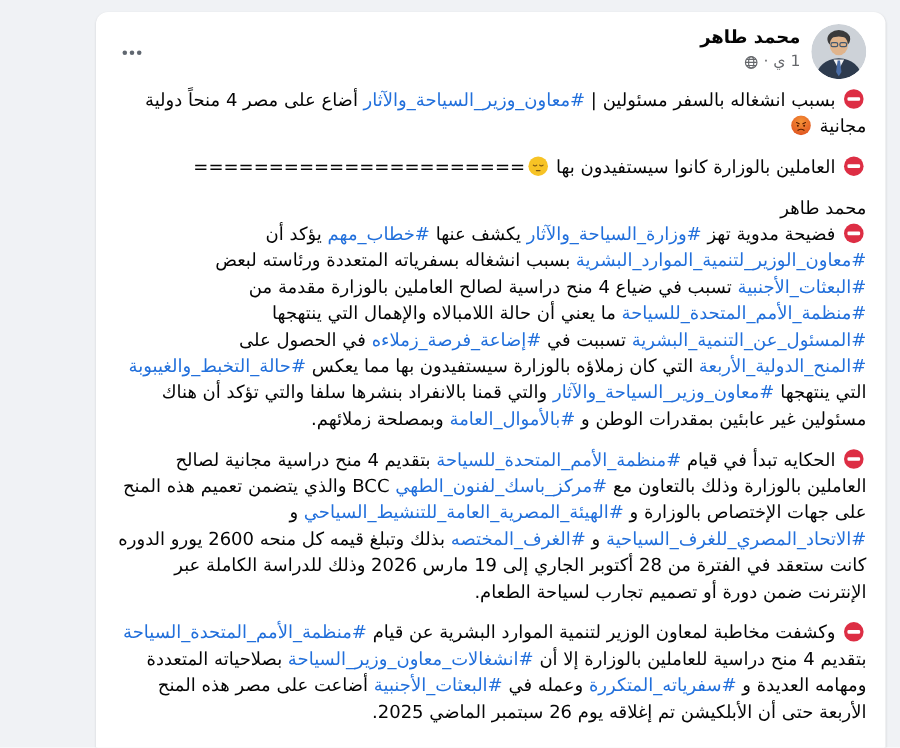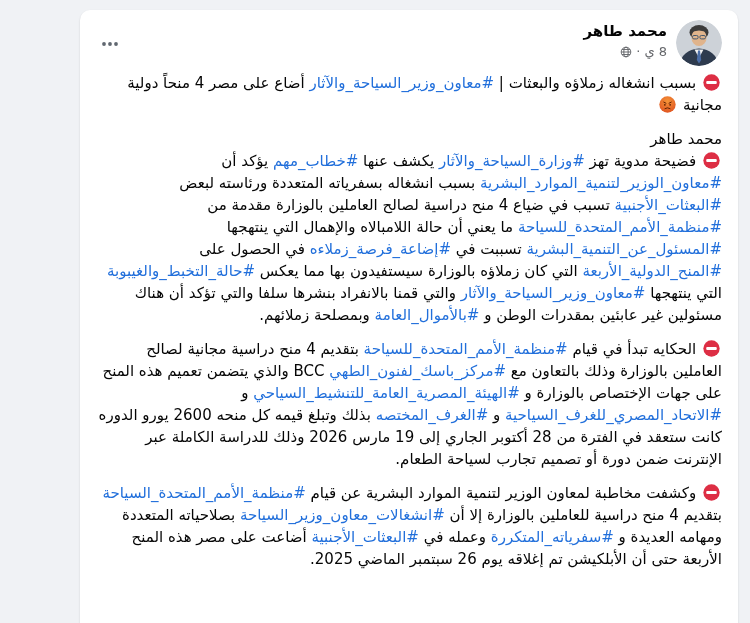--- a/index.html
+++ b/index.html
@@ -74,21 +74,21 @@
           <path d="M3 46 Q6 29.5 23 28.5 Q40 29.5 43 46 Z" fill="#2e3b4e"></path>
           <path d="M18.5 29.5 L23 38 L27.5 29.5 Z" fill="#f2f2f2"></path>
           <path d="M22 30.5 L24 30.5 L25.2 40 L23 43.5 L20.8 40 Z" fill="#4a6da7"></path>
         </g>
       </svg>
     </div>
 
     <div class="head-text">
       <span class="author-name">محمد طاهر</span>
       <span class="meta-row">
-        <span>8 ي</span>
+        <span>1 ي</span>
         <span>·</span>
         <span style="display:inline-flex;">
           <svg viewBox="0 0 16 16" width="12" height="12" aria-hidden="true">
             <g fill="none" stroke="#65676b" stroke-width="1.3">
               <circle cx="8" cy="8" r="6.4"></circle>
               <ellipse cx="8" cy="8" rx="2.9" ry="6.4"></ellipse>
               <path d="M1.8 8h12.4M2.7 4.6h10.6M2.7 11.4h10.6"></path>
             </g>
           </svg>
         </span>
@@ -103,33 +103,41 @@
             <circle cx="16" cy="10" r="1.9"></circle>
         </svg>
       </span>
     </button>
   </div>
 
   <div class="post-body">
       <div class="para"><span class="emoji"><svg viewBox="0 0 20 20" width="17" height="17" aria-hidden="true">
             <circle cx="10" cy="10" r="9.6" fill="#dd2e44"></circle>
             <rect x="3.8" y="8.2" width="12.4" height="3.6" rx="1.2" fill="#fff"></rect>
-          </svg></span><span> بسبب انشغاله زملاؤه والبعثات | </span><a class="hashtag">#معاون_وزير_السياحة_والآثار</a><span> أضاع على مصر 4 منحاً دولية مجانية </span><span class="emoji"><svg viewBox="0 0 20 20" width="17" height="17" aria-hidden="true">
+          </svg></span><span> بسبب انشغاله بالسفر مسئولين | </span><a class="hashtag">#معاون_وزير_السياحة_والآثار</a><span> أضاع على مصر 4 منحاً دولية مجانية </span><span class="emoji"><svg viewBox="0 0 20 20" width="17" height="17" aria-hidden="true">
             <defs>
               <radialGradient id="agr" cx="50%" cy="30%" r="80%">
                 <stop offset="0%" stop-color="#f59337"></stop>
                 <stop offset="100%" stop-color="#dd4d1e"></stop>
               </radialGradient>
             </defs>
             <circle cx="10" cy="10" r="9.6" fill="url(#agr)"></circle>
             <path d="M5.6 7.2l2.6 1.3M14.4 7.2l-2.6 1.3" stroke="#5a1e02" stroke-width="1.1" stroke-linecap="round"></path>
             <circle cx="6.9" cy="10.4" r="1" fill="#5a1e02"></circle>
             <circle cx="13.1" cy="10.4" r="1" fill="#5a1e02"></circle>
             <path d="M7 14.8q3 -2 6 0" stroke="#5a1e02" stroke-width="1.1" fill="none" stroke-linecap="round"></path>
           </svg></span></div>
+      <div class="para"><span class="emoji"><svg viewBox="0 0 20 20" width="17" height="17" aria-hidden="true">
+            <circle cx="10" cy="10" r="9.6" fill="#dd2e44"></circle>
+            <rect x="3.8" y="8.2" width="12.4" height="3.6" rx="1.2" fill="#fff"></rect>
+          </svg></span><span> العاملين بالوزارة كانوا سيستفيدون بها </span><span class="emoji"><svg viewBox="0 0 20 20" width="17" height="17" aria-hidden="true">
+            <circle cx="10" cy="10" r="9.6" fill="#f7c325"></circle>
+            <path d="M5.2 9q1.7 1.5 3.4 0M11.4 9q1.7 1.5 3.4 0" stroke="#7a5413" stroke-width="1.1" fill="none" stroke-linecap="round"></path>
+            <path d="M8.2 14.3h3.6" stroke="#7a5413" stroke-width="1.1" stroke-linecap="round"></path>
+          </svg></span><span>======================</span></div>
       <div class="para tight"><span>محمد طاهر</span></div>
       <div class="para"><span class="emoji"><svg viewBox="0 0 20 20" width="17" height="17" aria-hidden="true">
             <circle cx="10" cy="10" r="9.6" fill="#dd2e44"></circle>
             <rect x="3.8" y="8.2" width="12.4" height="3.6" rx="1.2" fill="#fff"></rect>
           </svg></span><span> فضيحة مدوية تهز </span><a class="hashtag">#وزارة_السياحة_والآثار</a><span> يكشف عنها </span><a class="hashtag">#خطاب_مهم</a><span> يؤكد أن </span><a class="hashtag">#معاون_الوزير_لتنمية_الموارد_البشرية</a><span> بسبب انشغاله بسفرياته المتعددة ورئاسته لبعض </span><a class="hashtag">#البعثات_الأجنبية</a><span> تسبب في ضياع 4 منح دراسية لصالح العاملين بالوزارة مقدمة من </span><a class="hashtag">#منظمة_الأمم_المتحدة_للسياحة</a><span> ما يعني أن حالة اللامبالاه والإهمال التي ينتهجها </span><a class="hashtag">#المسئول_عن_التنمية_البشرية</a><span> تسببت في </span><a class="hashtag">#إضاعة_فرصة_زملاءه</a><span> في الحصول على </span><a class="hashtag">#المنح_الدولية_الأربعة</a><span> التي كان زملاؤه بالوزارة سيستفيدون بها مما يعكس </span><a class="hashtag">#حالة_التخبط_والغيبوبة</a><span> التي ينتهجها </span><a class="hashtag">#معاون_وزير_السياحة_والآثار</a><span> والتي قمنا بالانفراد بنشرها سلفا والتي تؤكد أن هناك مسئولين غير عابئين بمقدرات الوطن و </span><a class="hashtag">#بالأموال_العامة</a><span> وبمصلحة زملائهم.</span></div>
       <div class="para"><span class="emoji"><svg viewBox="0 0 20 20" width="17" height="17" aria-hidden="true">
             <circle cx="10" cy="10" r="9.6" fill="#dd2e44"></circle>
             <rect x="3.8" y="8.2" width="12.4" height="3.6" rx="1.2" fill="#fff"></rect>
           </svg></span><span> الحكايه تبدأ في قيام </span><a class="hashtag">#منظمة_الأمم_المتحدة_للسياحة</a><span> بتقديم 4 منح دراسية مجانية لصالح العاملين بالوزارة وذلك بالتعاون مع </span><a class="hashtag">#مركز_باسك_لفنون_الطهي</a><span> BCC والذي يتضمن تعميم هذه المنح على جهات الإختصاص بالوزارة و </span><a class="hashtag">#الهيئة_المصرية_العامة_للتنشيط_السياحي</a><span> و </span><a class="hashtag">#الاتحاد_المصري_للغرف_السياحية</a><span> و </span><a class="hashtag">#الغرف_المختصه</a><span> بذلك وتبلغ قيمه كل منحه 2600 يورو الدوره كانت ستعقد في الفترة من 28 أكتوبر الجاري إلى 19 مارس 2026 وذلك للدراسة الكاملة عبر الإنترنت ضمن دورة أو تصميم تجارب لسياحة الطعام.</span></div>
       <div class="para"><span class="emoji"><svg viewBox="0 0 20 20" width="17" height="17" aria-hidden="true">

